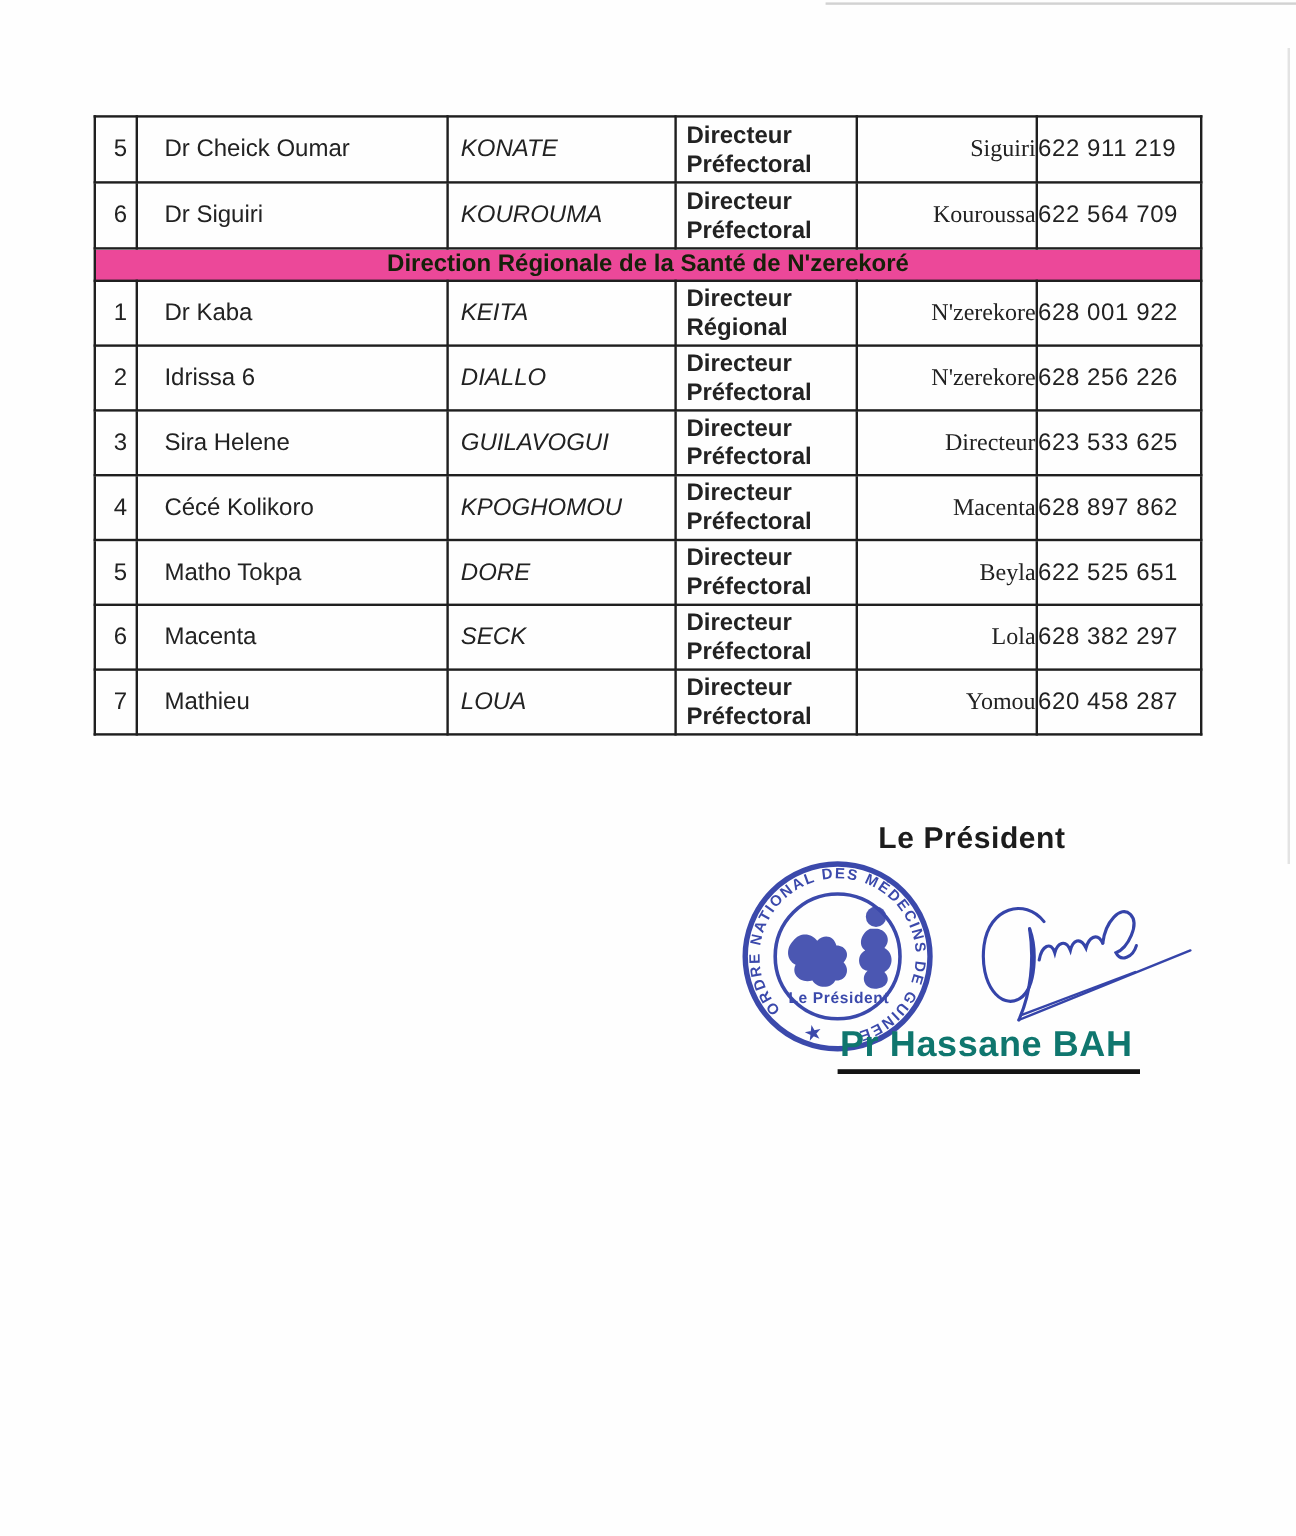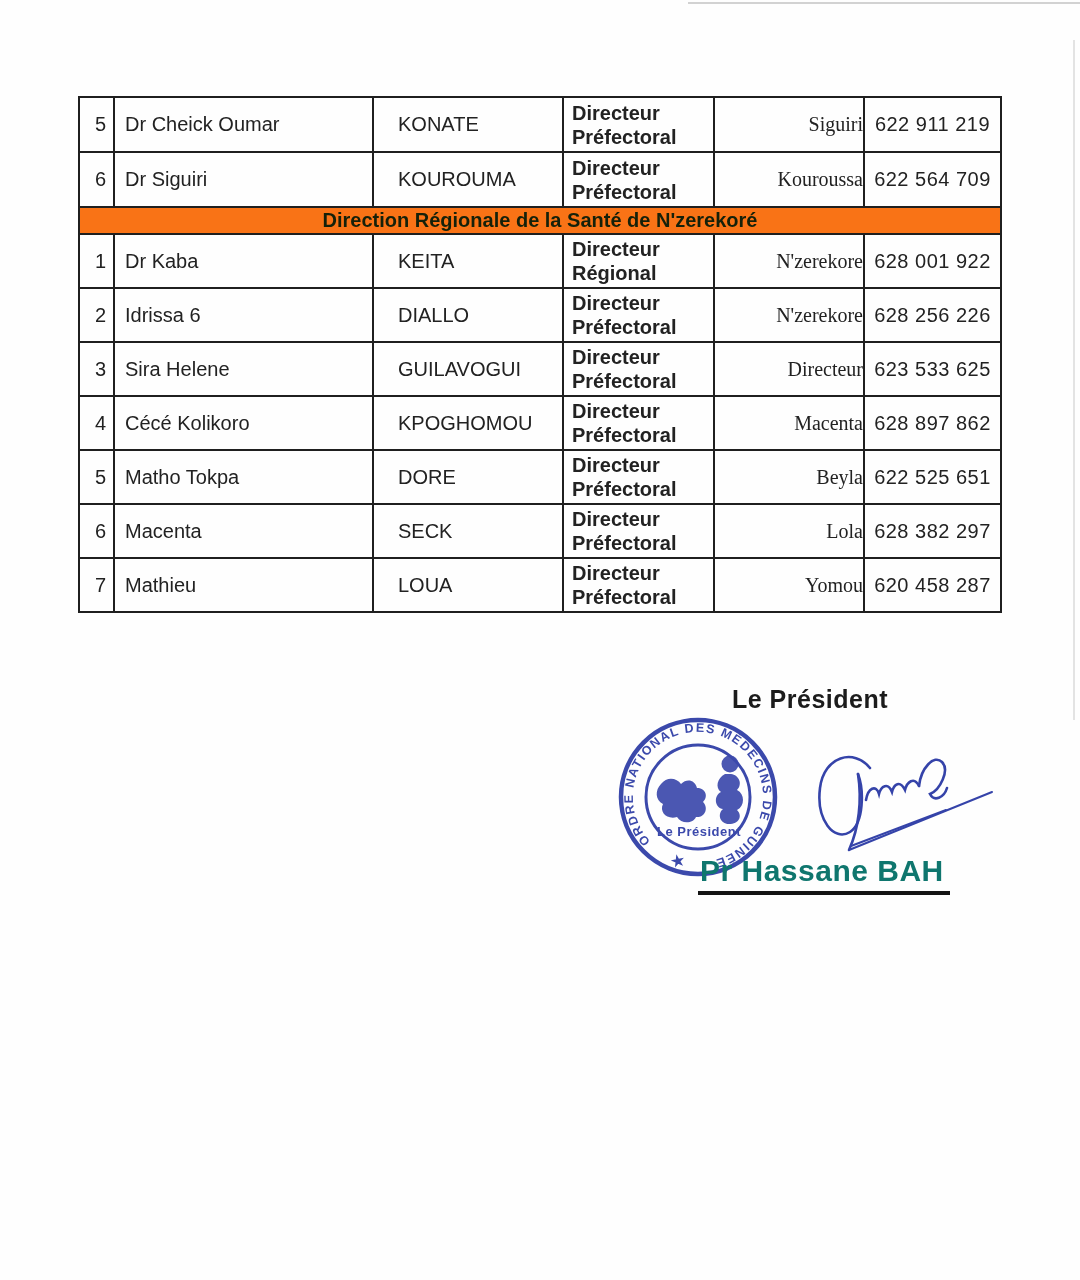--- a/index.html
+++ b/index.html
@@ -35,27 +35,27 @@
   }
   table.directory td {
     border: 2px solid #1f1f1f;
     font-size: 20px;
     overflow: hidden;
     background: #fefefe;
   }
   tr.h55 td { height: 55px; }
   tr.h54 td { height: 54px; }
   td.col-num   { text-align: right; padding-right: 7px; }
-  td.col-first { padding-left: 10px; margin-top: 42px; }
-  td.col-last  { padding-left: 24px; }
+  td.col-first { padding-left: 22px; margin-top: 42px; }
+  td.col-last  { padding-left: 10px; font-style: italic; }
   td.col-title { padding-left: 8px; white-space: pre-line; line-height: 24px; font-weight: bold; }
   td.col-loc   { text-align: right; font-family: Liberation Serif, serif; }
-  td.col-phone { text-align: center; letter-spacing: .5px; }
+  td.col-phone { letter-spacing: .5px; }
   tr.section-row td {
-    background: #f97316;
+    background: #ec4899;
     height: 27px;
     text-align: center;
     font-weight: bold;
     font-size: 20px;
     color: #15210a;
     padding: 0;
   }
 
   
   .role-title {

